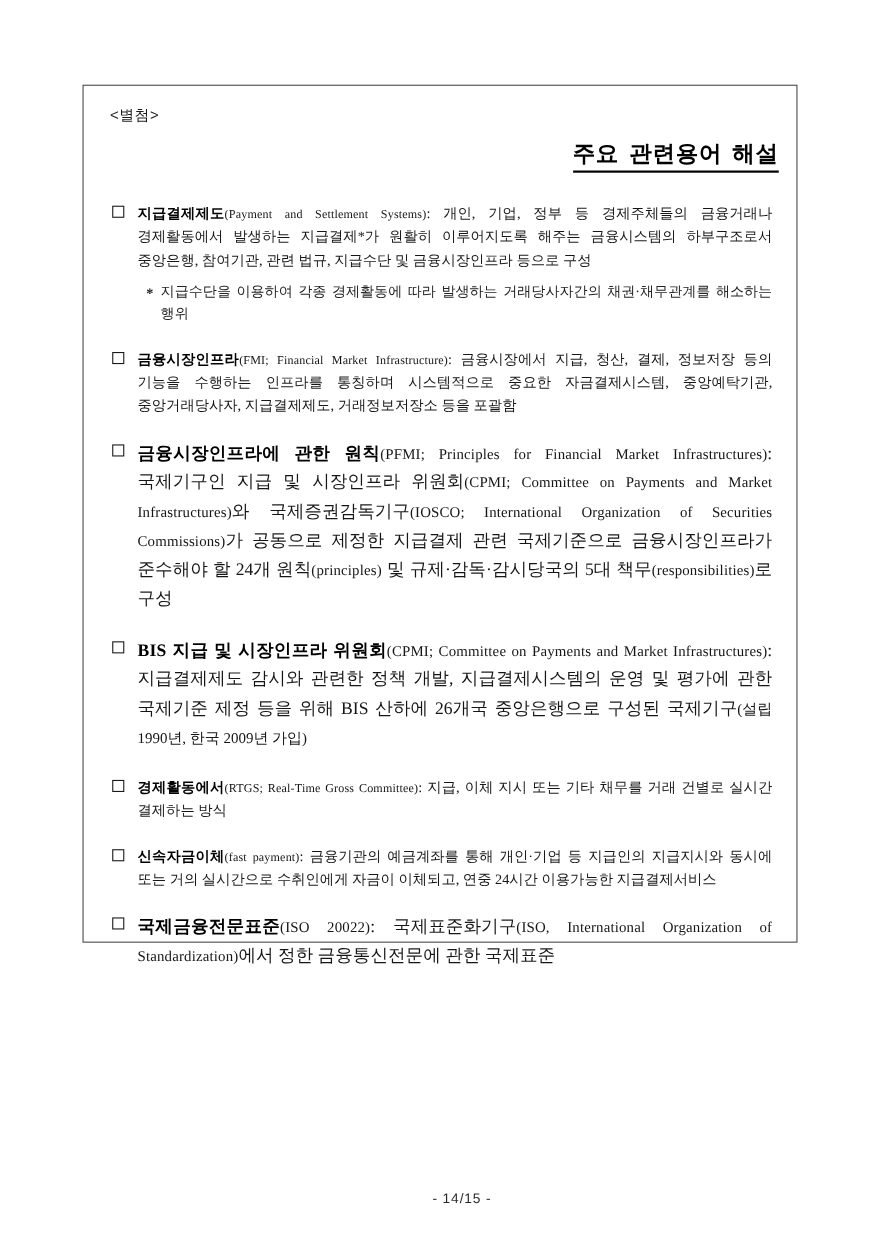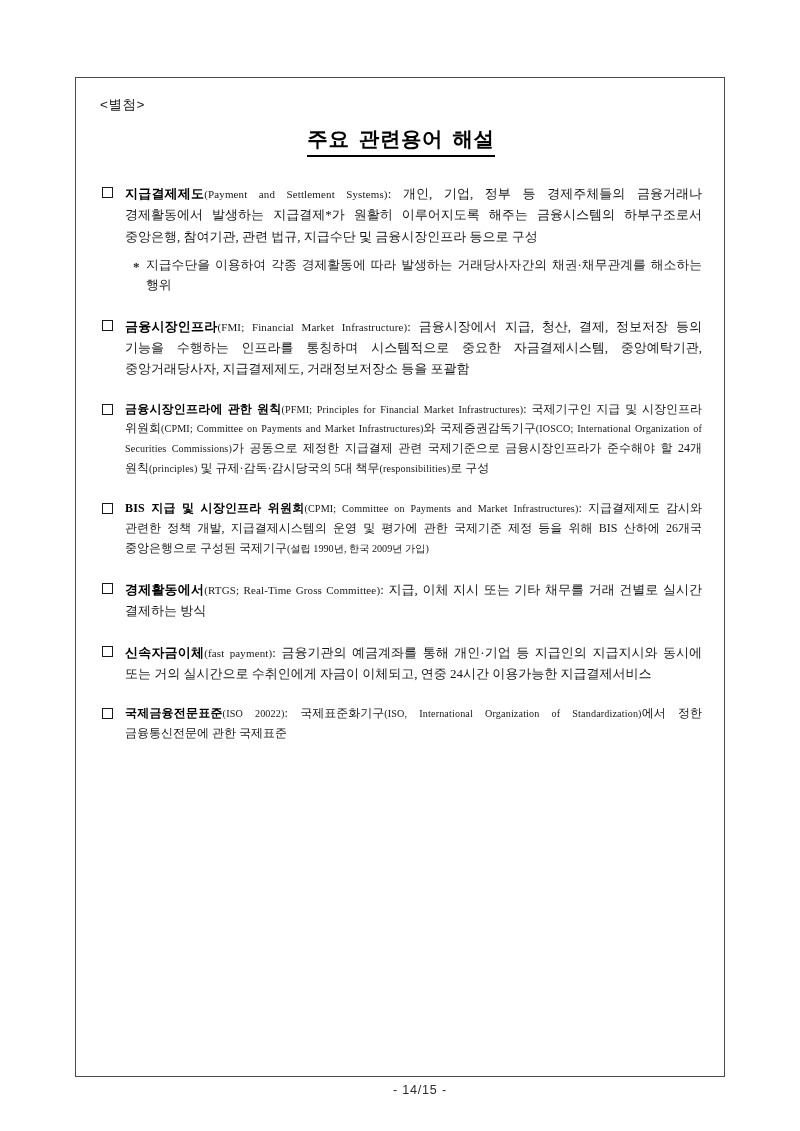--- a/index.html
+++ b/index.html
@@ -23,21 +23,21 @@
     width: 800px;
     height: 1131px;
   }
 
   
   .page-frame {
     position: absolute;
     left: 75px;
     top: 77px;
     width: 650px;
-    height: 1000px;
+    height: 780px;
     border: 1.3px solid #4a4a4a;
     box-sizing: border-box;
     background: #ffffff;
   }
 
   .frame-inner {
     position: absolute;
     left: 18px;
     top: 10px;
     right: 16px;
@@ -48,21 +48,21 @@
   .attachment-tag {
     font-family: "Liberation Sans", "DejaVu Sans", sans-serif;
     font-size: 13.5px;
     letter-spacing: 0.5px;
     color: #1a1a1a;
     margin: 8px 0 0 6px;
   }
 
   
   .doc-title-wrap {
-    text-align: center;
+    text-align: right;
     margin-top: 11px;
   }
   .doc-title {
     display: inline-block;
     font-family: "Liberation Sans", "DejaVu Sans", sans-serif;
     font-size: 20.5px;
     font-weight: bold;
     letter-spacing: 0.6px;
     color: #000000;
     border-bottom: 2px solid #000000;
@@ -98,21 +98,21 @@
     font-size: 13px;
     line-height: 1.64;
     text-align: justify;
     text-justify: inter-word;
     color: #161616;
     word-break: keep-all;
   }
 
   
   .entry-body.compact {
-    font-size: 12px;
+    font-size: 16px;
     line-height: 1.66;
   }
 
   .term {
     font-weight: bold;
     color: #000000;
     letter-spacing: 0.2px;
   }
 
   

